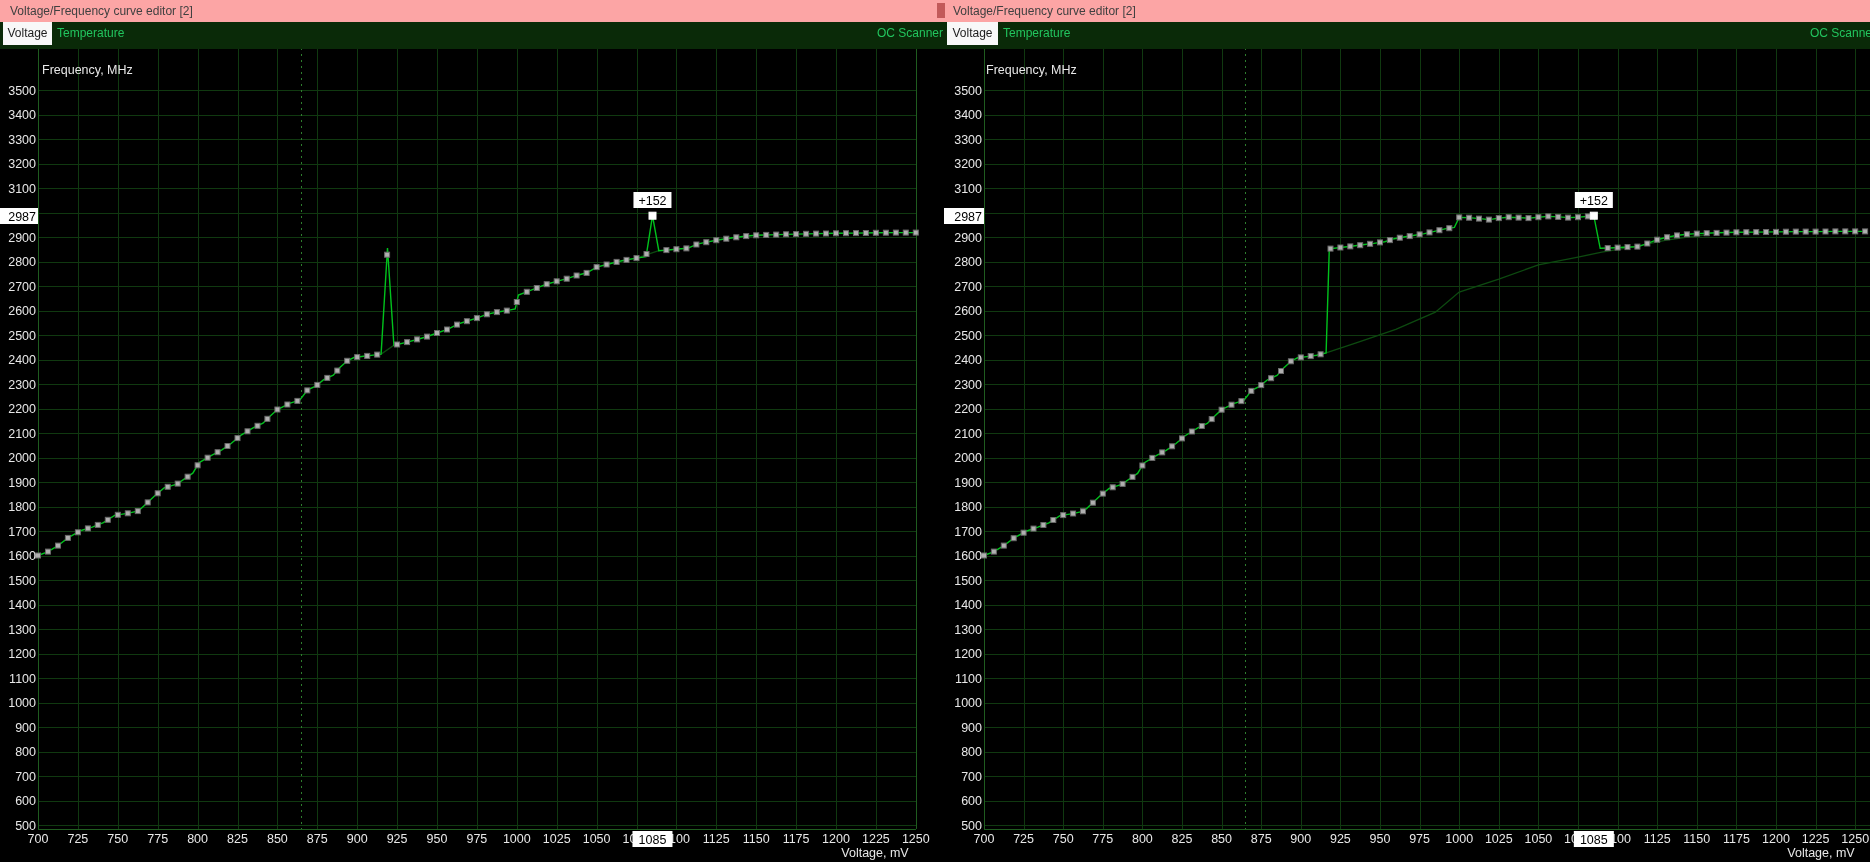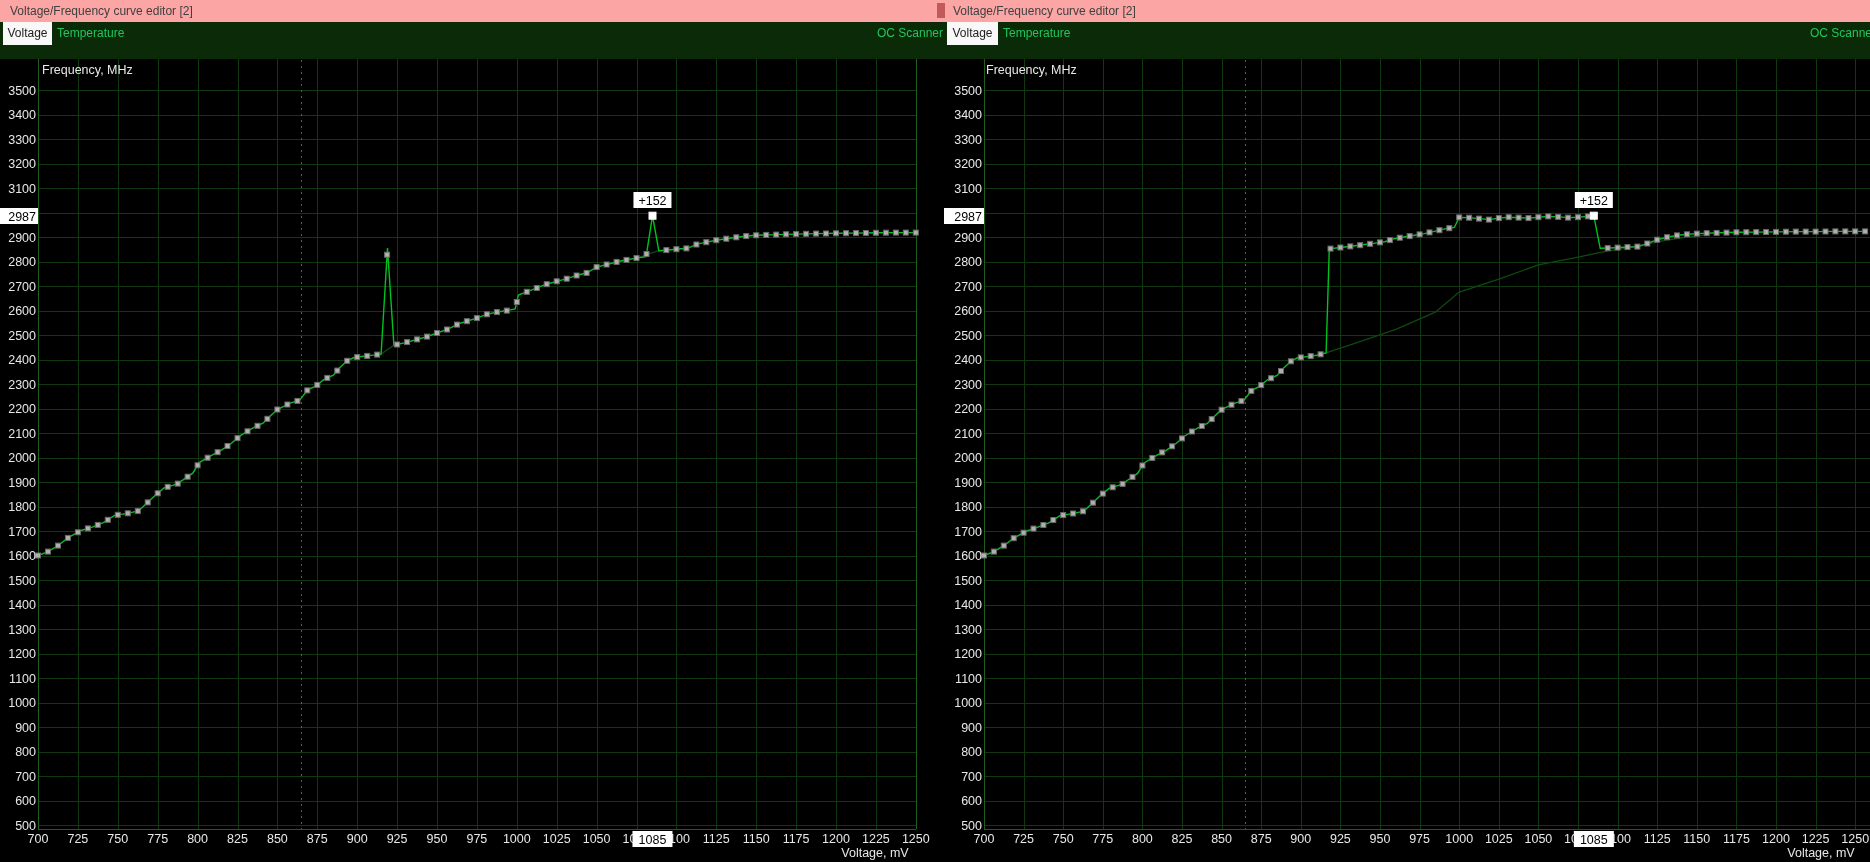--- a/index.html
+++ b/index.html
@@ -1,21 +1,21 @@
 <!DOCTYPE html>
 <html><head>
 <meta charset="utf-8">
 <style>
   html,body{margin:0;padding:0;background:#000;width:1870px;height:862px;overflow:hidden;
     font-family:"Liberation Sans",sans-serif;}
   .stage{position:relative;width:1870px;height:862px;background:#000;}
   .window{position:absolute;top:0;height:862px;overflow:hidden;background:#000;}
   .titlebar{position:absolute;top:0;left:0;right:0;height:26px;background:#fca5a5;}
   .titlebar span{position:absolute;left:10px;top:4px;font-size:12px;color:#404040;white-space:nowrap;}
-  .tabbar{position:absolute;top:22px;left:0;right:0;height:37px;background:#0a2a08;overflow:hidden;}
+  .tabbar{position:absolute;top:22px;left:0;right:0;height:27px;background:#0a2a08;overflow:hidden;}
   .tab{position:absolute;top:0;height:23px;line-height:23px;font-size:12px;color:#22c55e;white-space:nowrap;}
   .tab.active{background:#f8f8f8;color:#1c1c1c;text-align:center;}
   .chart-svg{position:absolute;top:0;left:0;}
   .win-icon{position:absolute;left:937px;top:3px;width:8px;height:15px;background:#c25a5a;z-index:5;}
 </style>
 </head>
 <body>
 
 <div class="stage">
 

